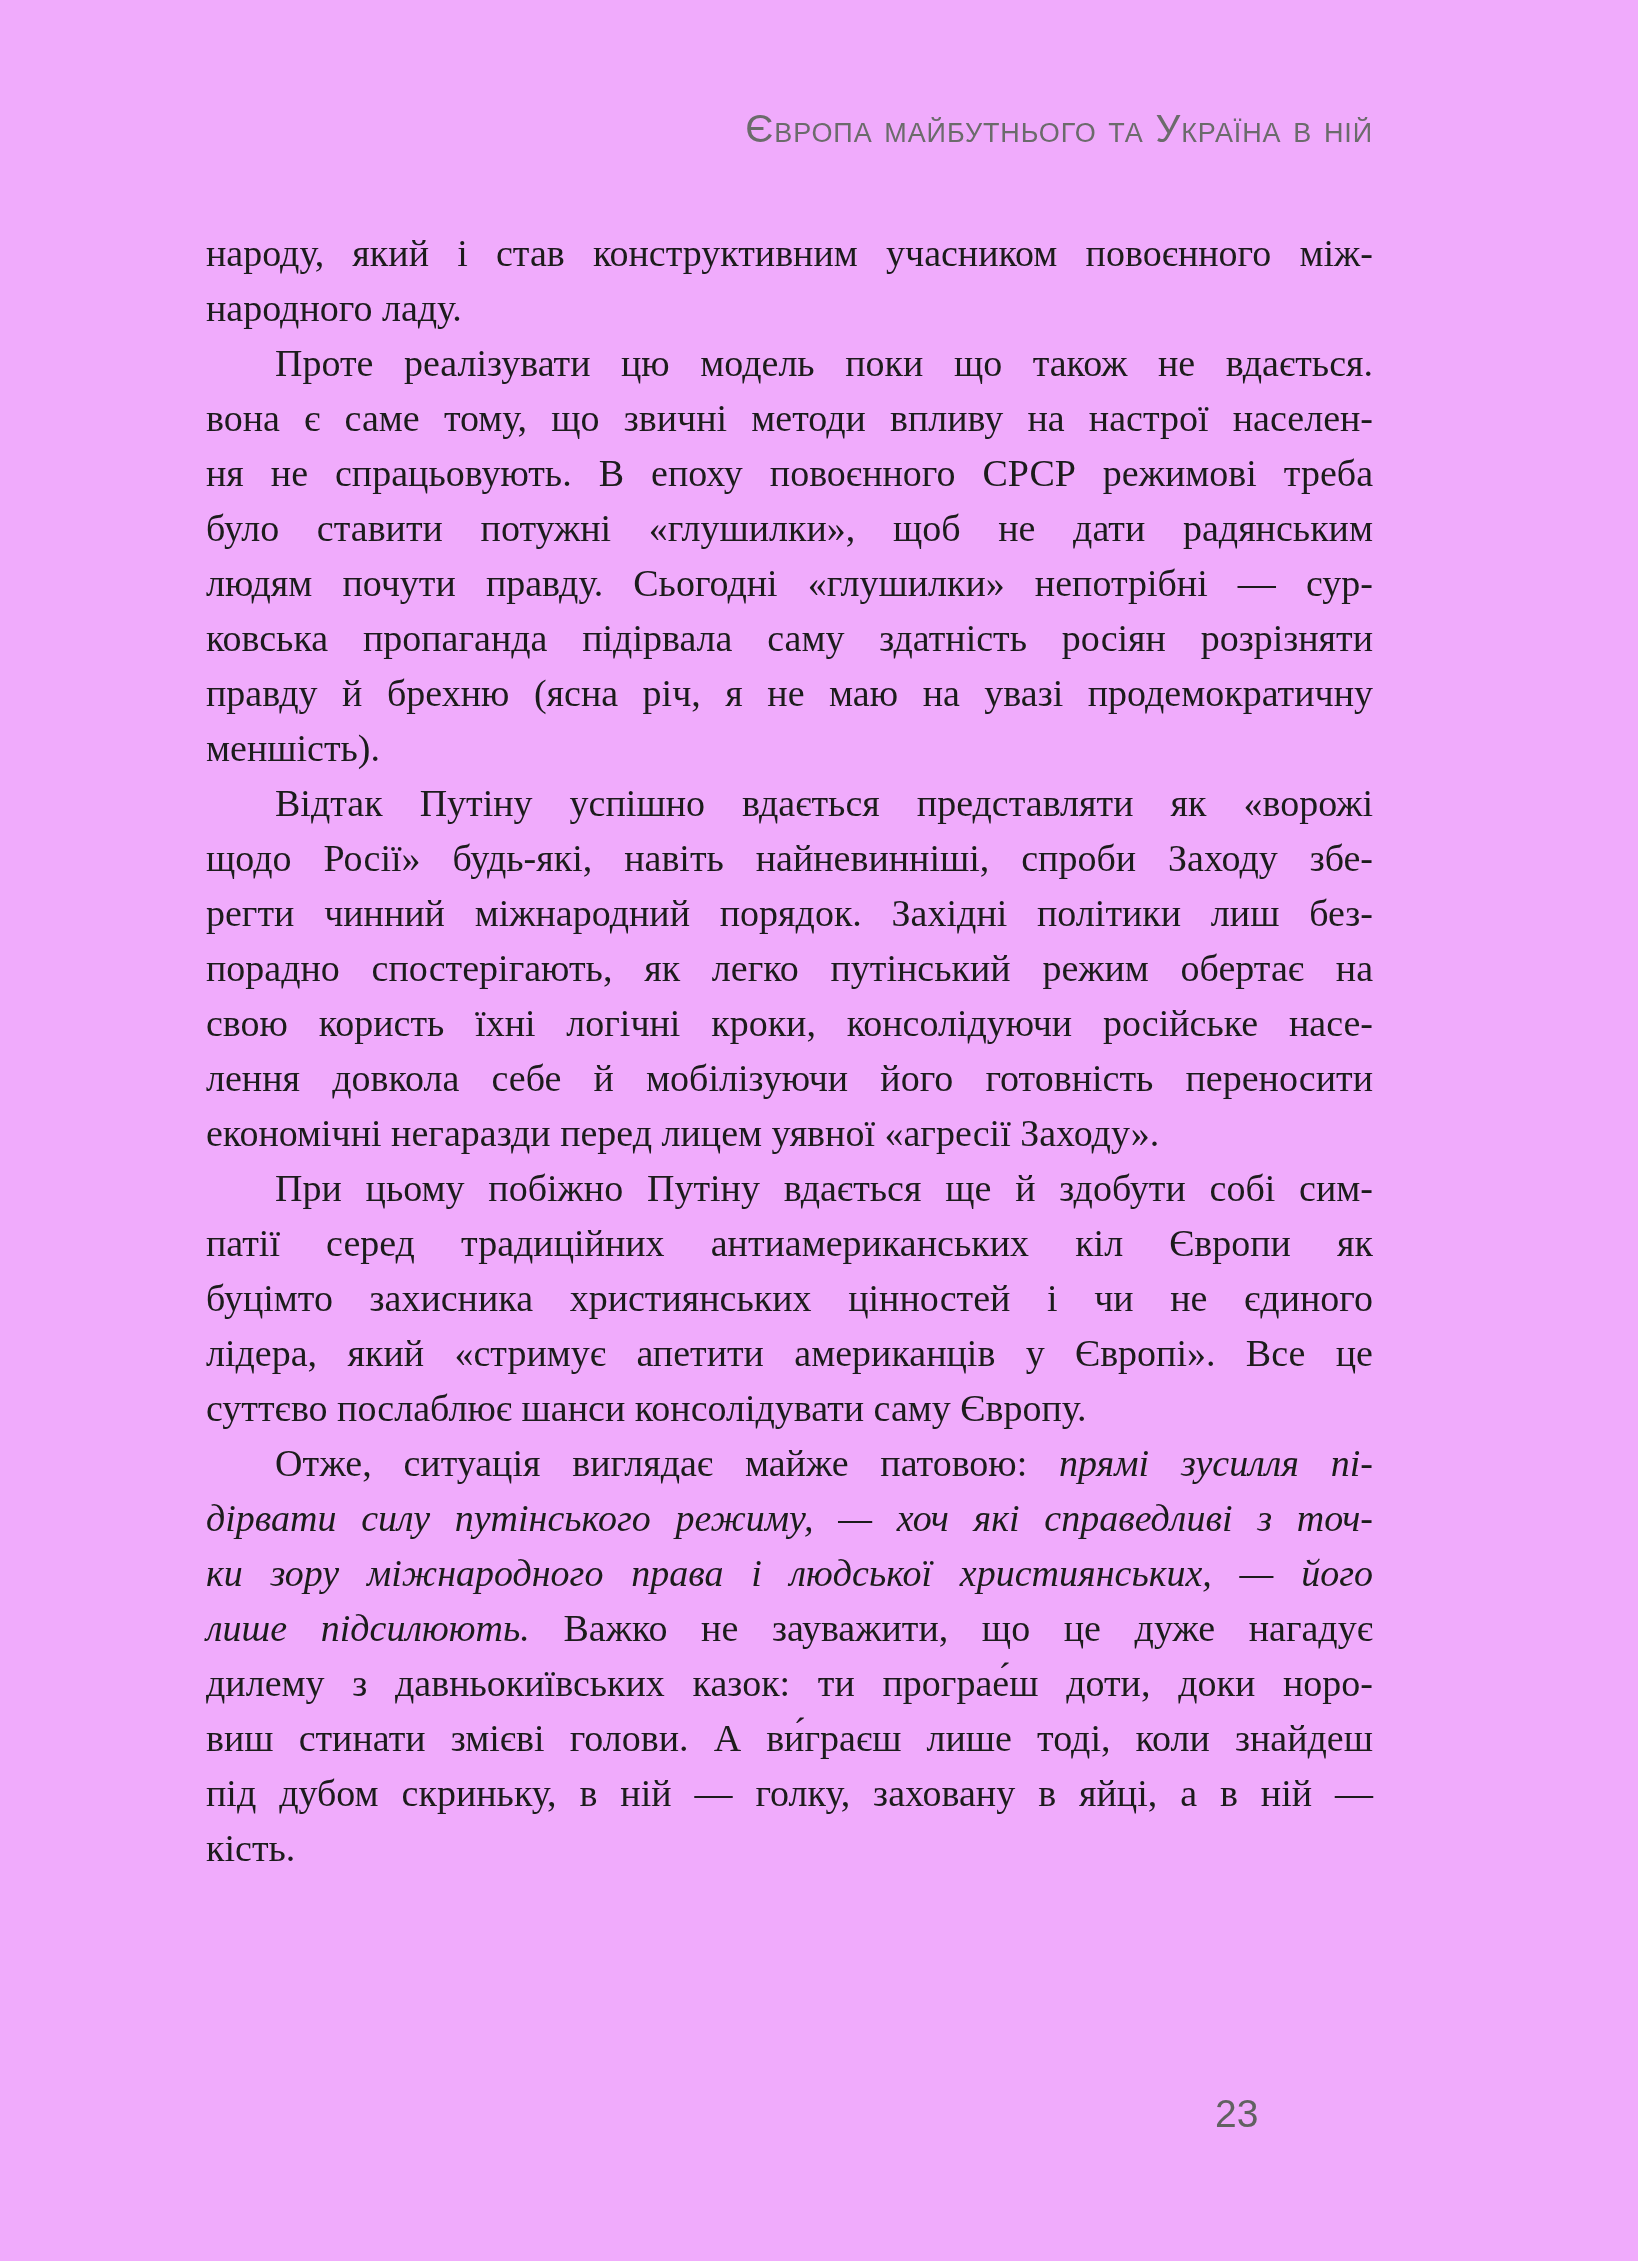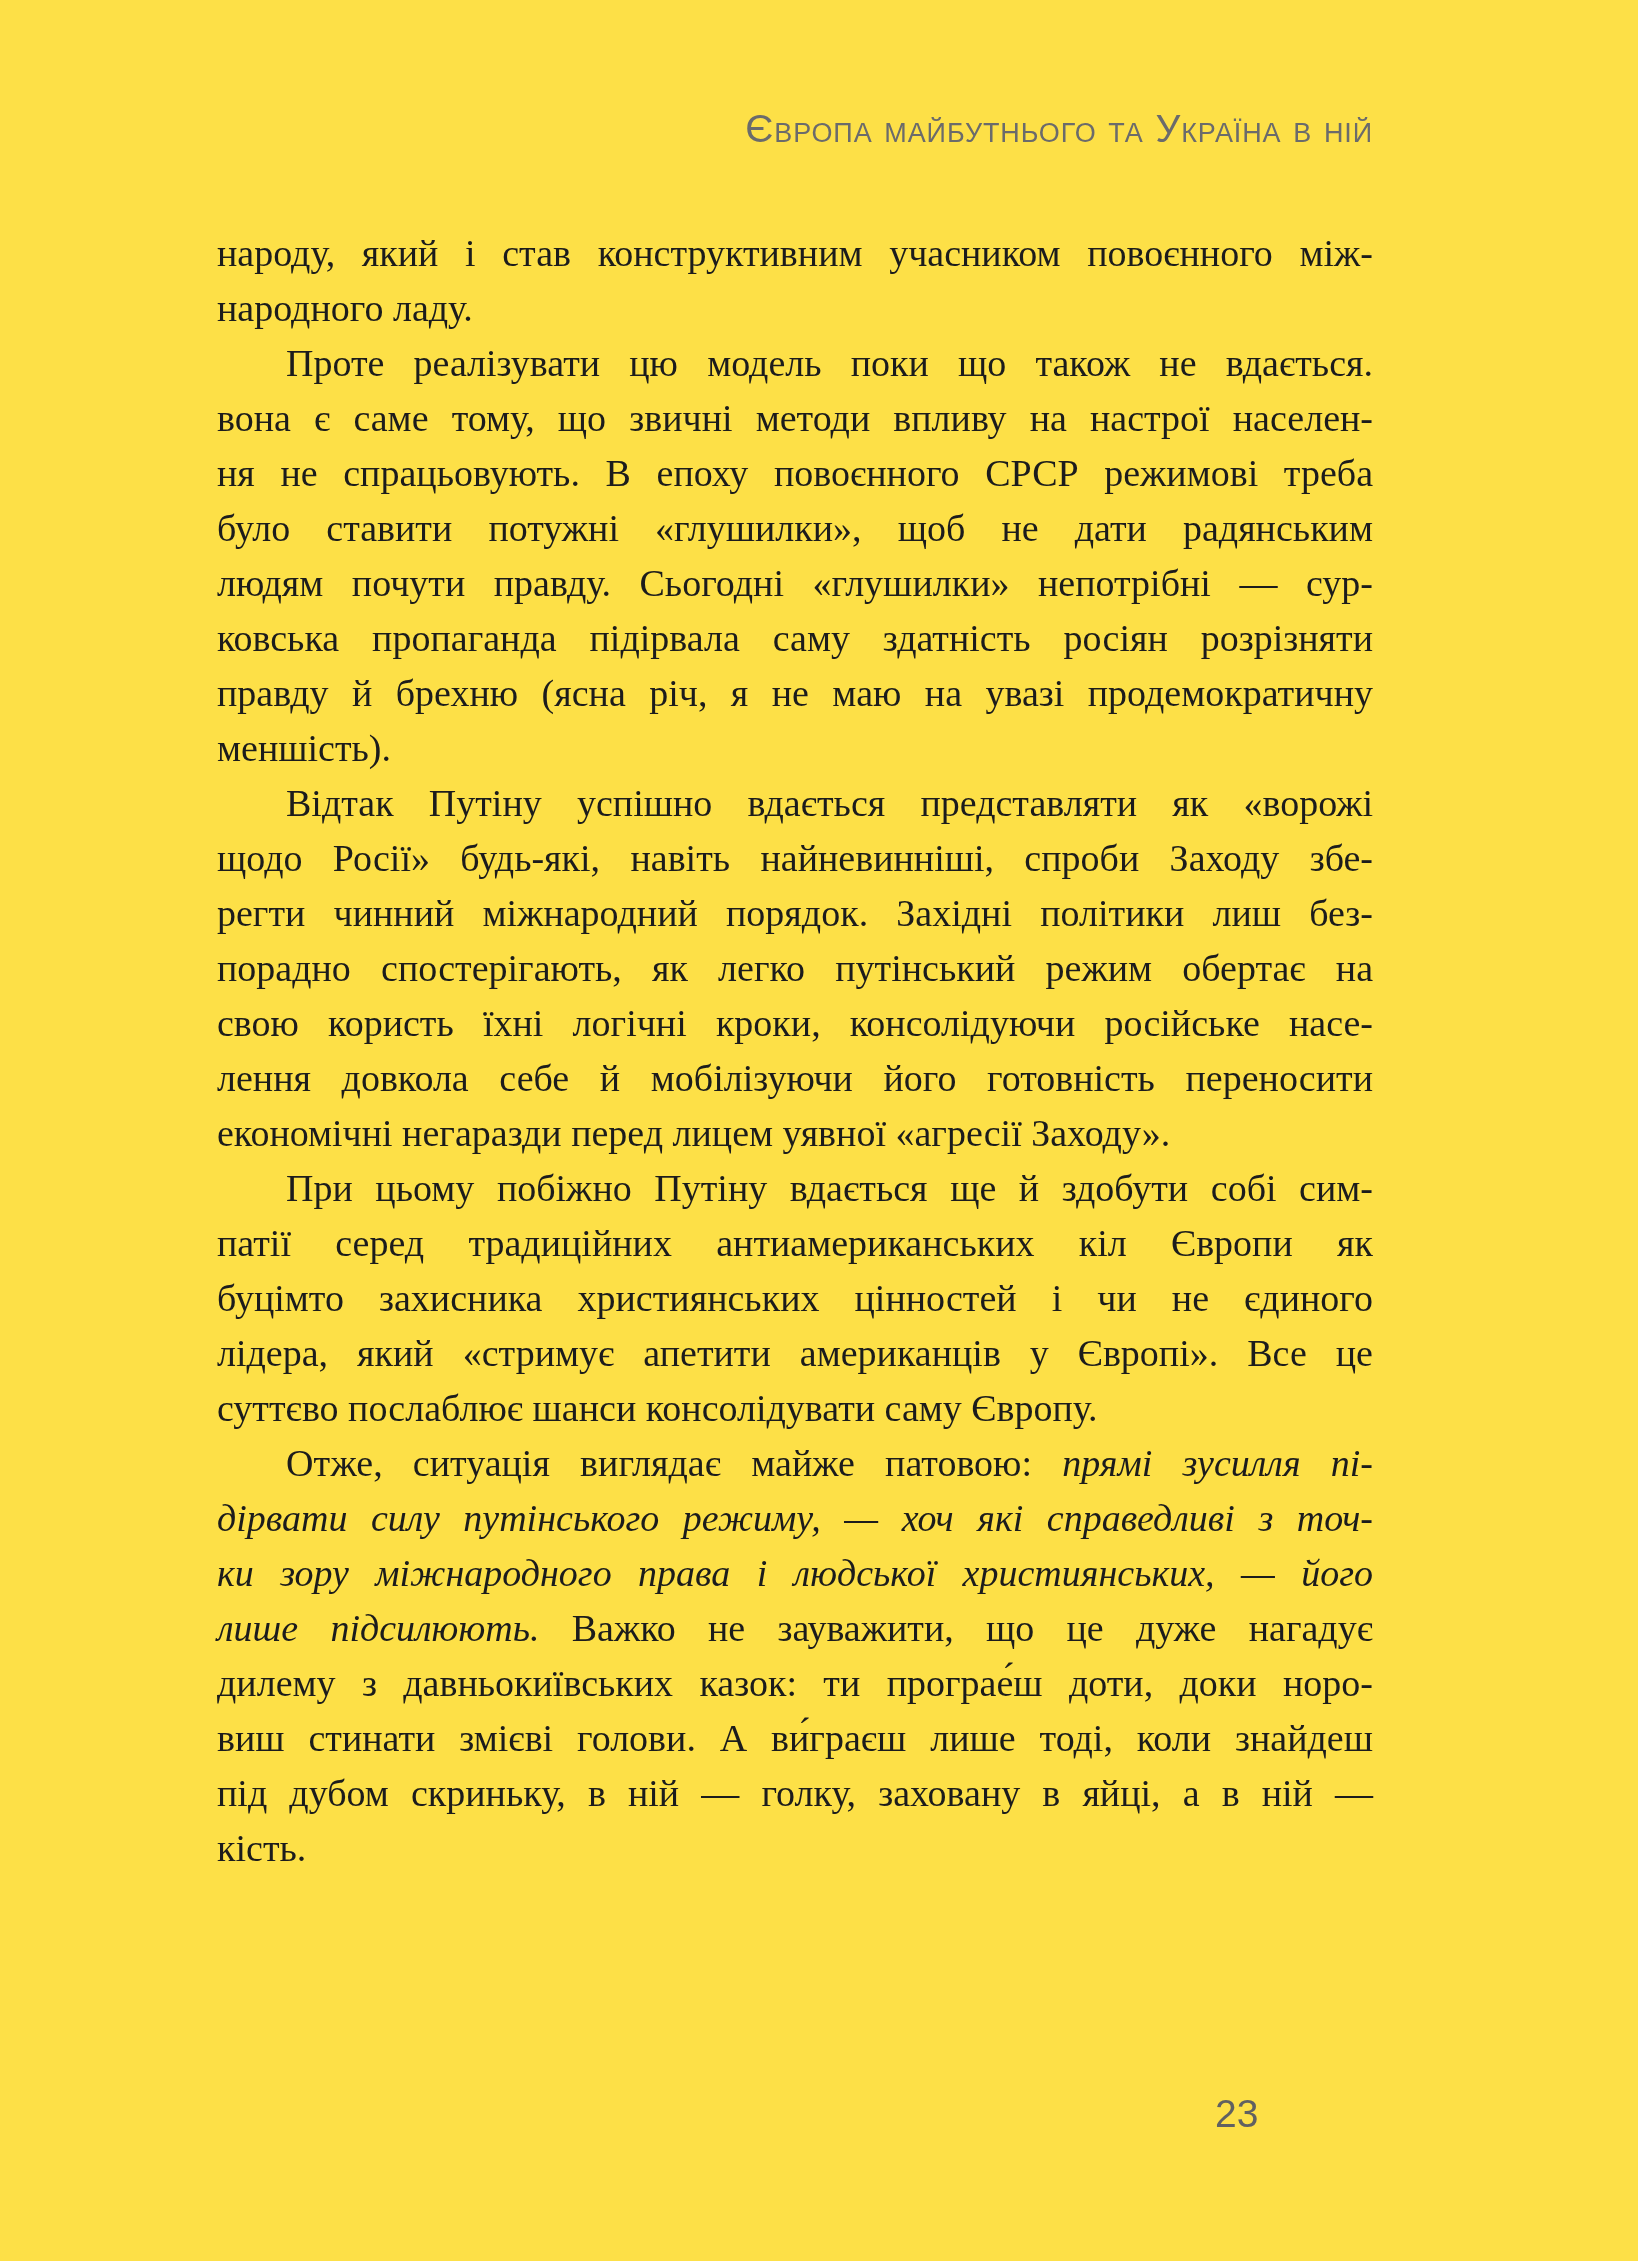--- a/index.html
+++ b/index.html
@@ -4,21 +4,21 @@
 <style>
   html, body {
     margin: 0;
     padding: 0;
     background: #ffffff;
   }
   .page {
     position: relative;
     width: 1638px;
     height: 2261px;
-    background: #fde047;
+    background: #f0abfc;
     overflow: hidden;
   }
   .running-head {
     position: absolute;
     top: 109px;
     left: 206px;
     width: 1167px;
     text-align: right;
     font-family: "Liberation Sans", "DejaVu Sans", sans-serif;
     font-variant: small-caps;
@@ -37,21 +37,20 @@
     font-size: 38px;
     line-height: 55px;
     color: #1c1c1c;
   }
   .line {
     height: 55px;
     white-space: nowrap;
     text-align: justify;
     text-align-last: justify;
     text-justify: inter-word;
-    margin-left: 11px;
   }
   .line.end {
     text-align-last: left;
   }
   .line.indent {
     text-indent: 69px;
   }
   .line .it {
     font-style: italic;
   }

